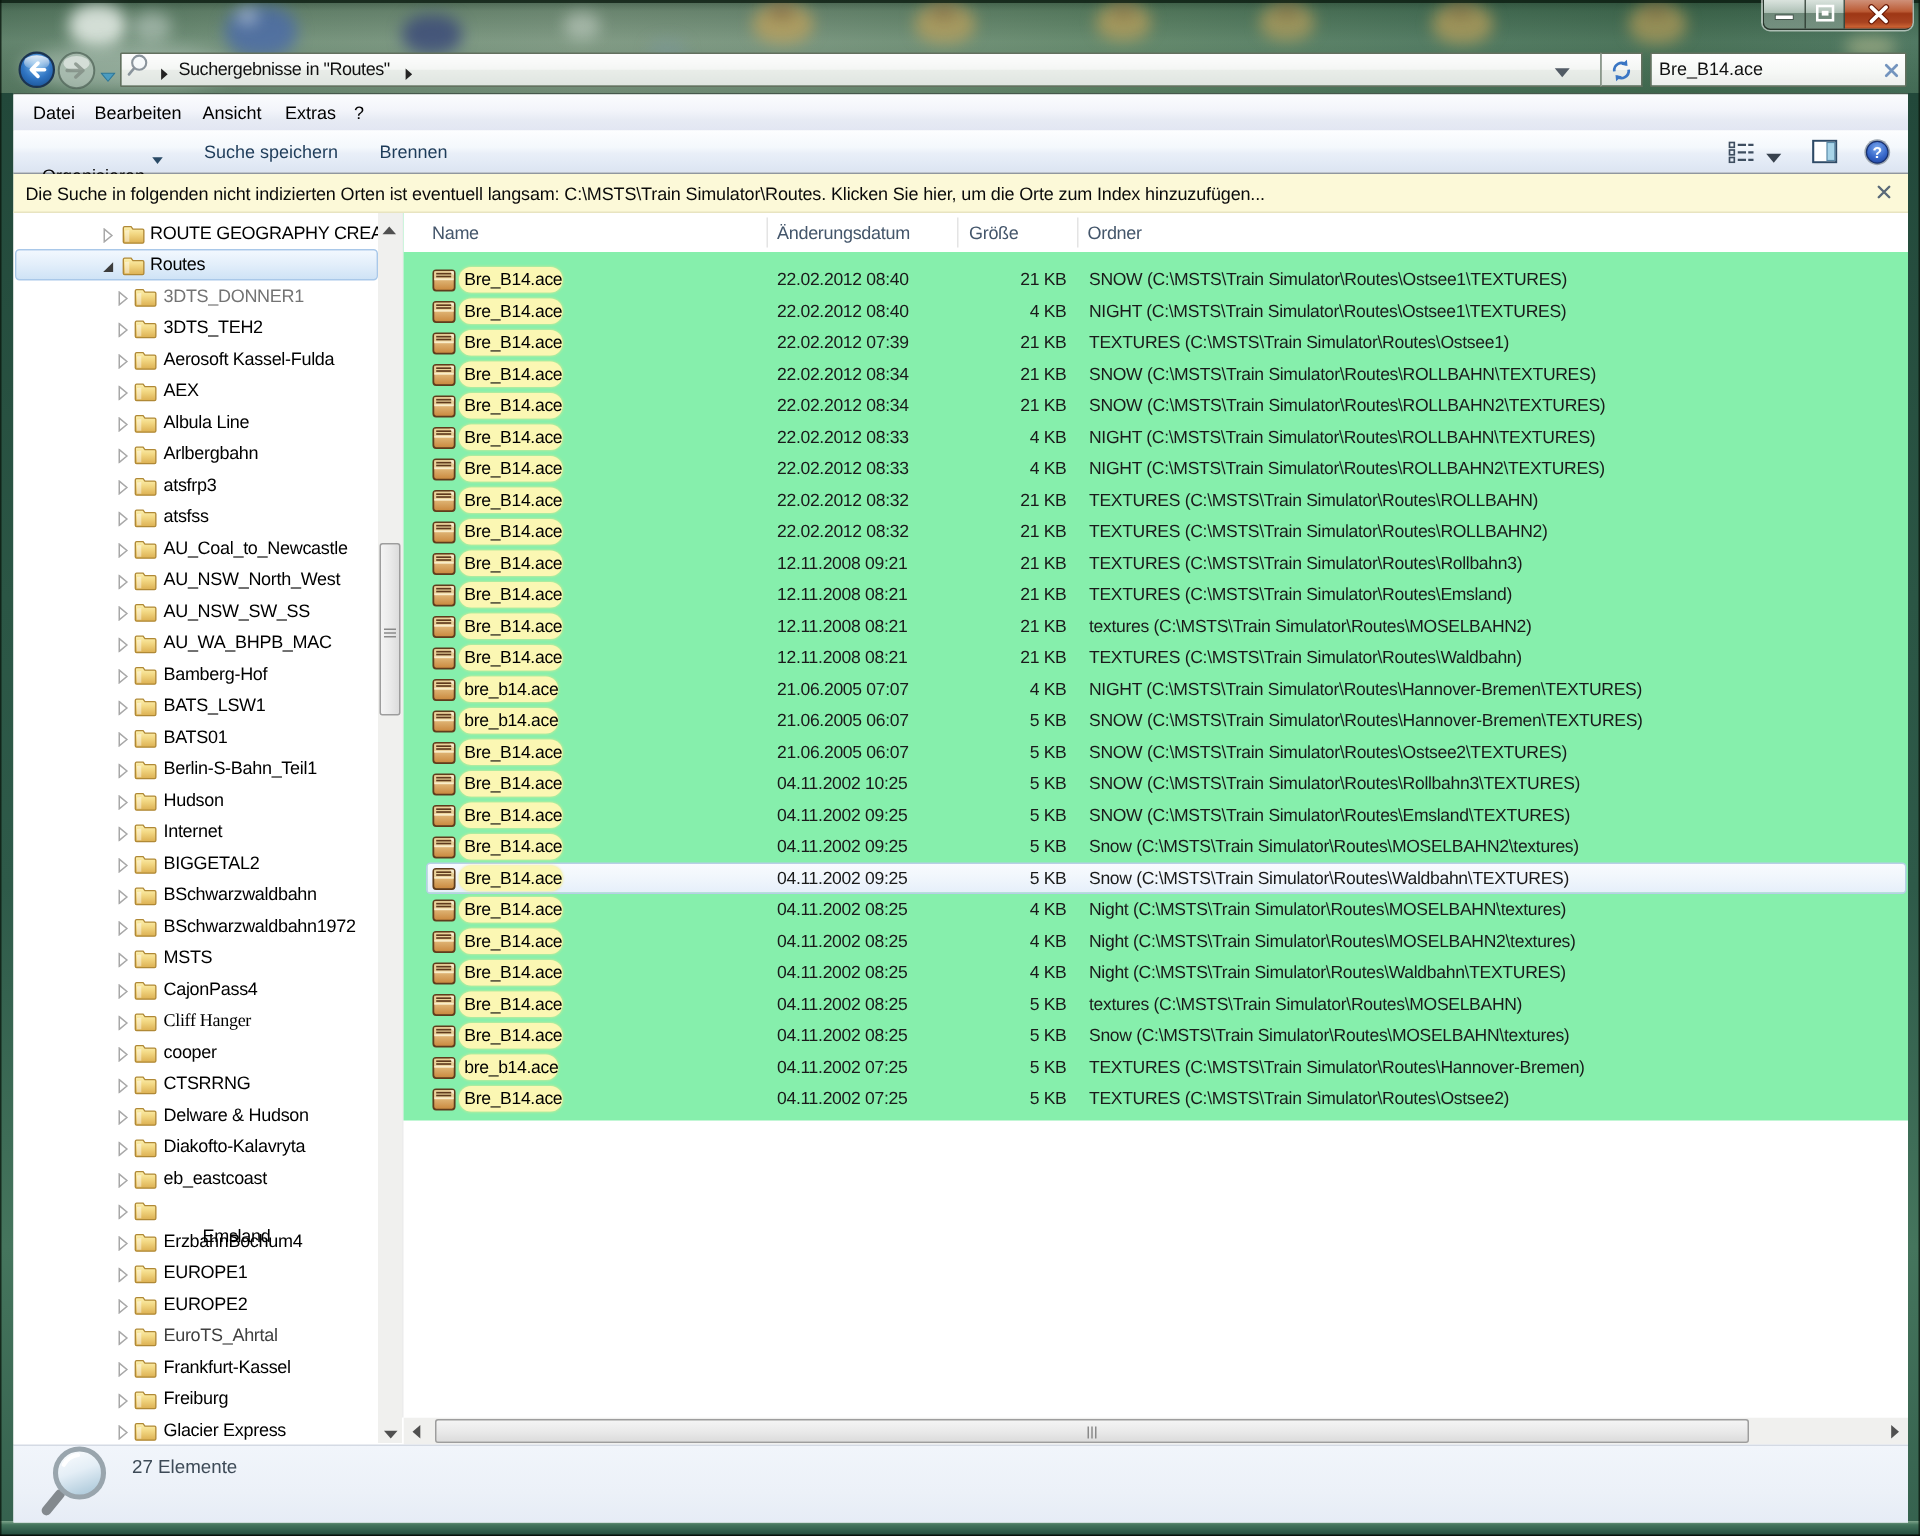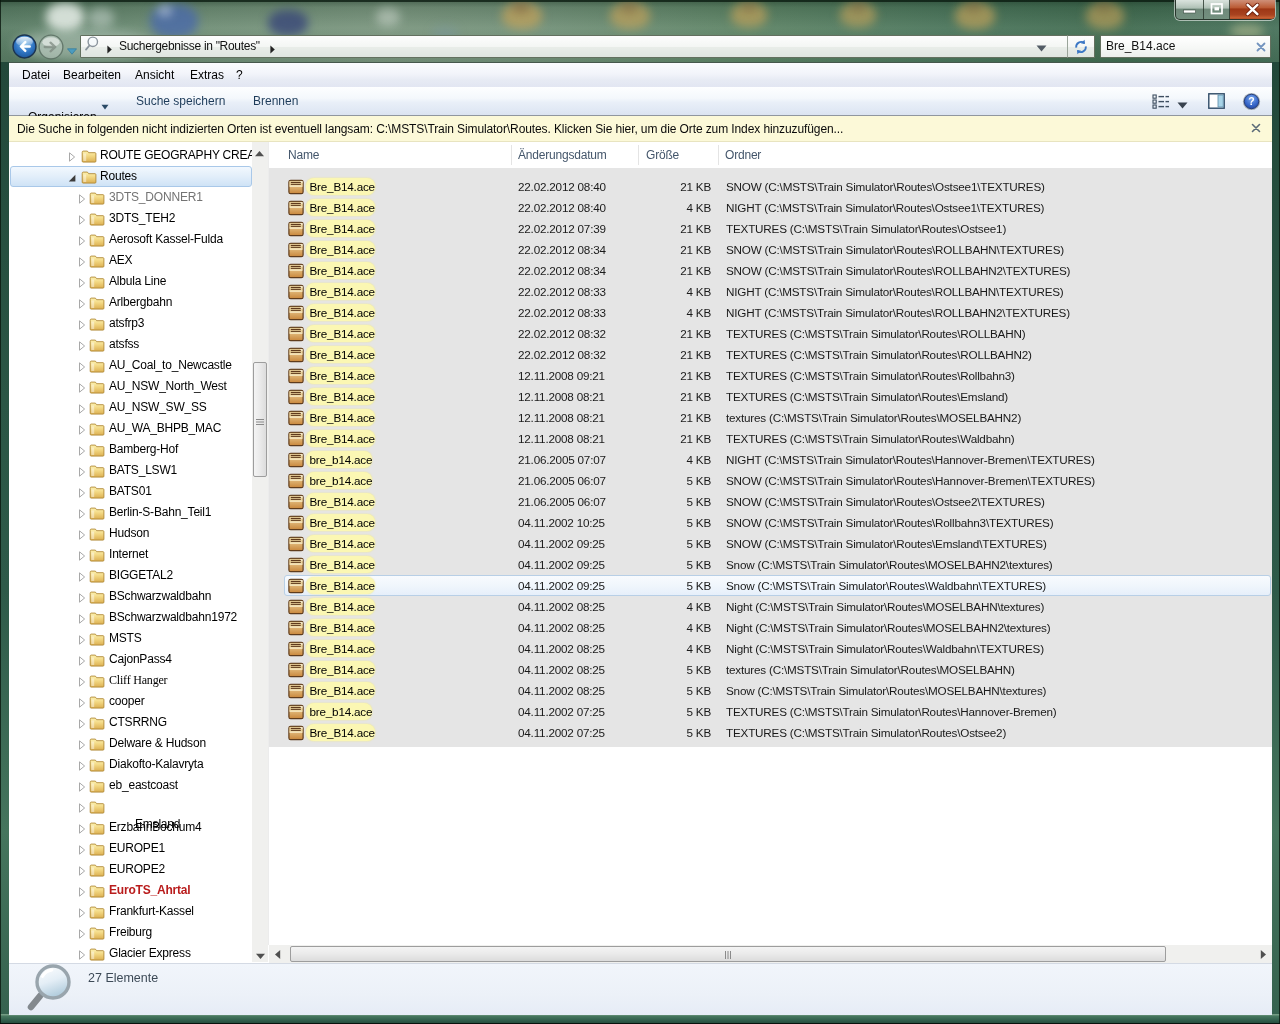--- a/index.html
+++ b/index.html
@@ -687,21 +687,21 @@
         <defs>
           <linearGradient id="fg" x1="0" y1="0" x2="0" y2="1">
             <stop offset="0" stop-color="#fdf2b2"></stop>
             <stop offset="0.45" stop-color="#f2d782"></stop>
             <stop offset="1" stop-color="#dcb052"></stop>
           </linearGradient>
         </defs>
         <path d="M1.2,4.4 L1.2,13.2 q0,0.9 0.9,0.9 L14,14.1 q0.9,0 0.9,-0.9 L14.9,5.6 q0,-0.9 -0.9,-0.9 L7.6,4.7 L6.4,3.1 L2.1,3.1 q-0.9,0 -0.9,1.3 z" fill="url(#fg)" stroke="#b08936" stroke-width="0.9"></path>
         <path d="M2.3,5.6 L2.3,13.1 L5.2,13.1 L5.2,5.4 z" fill="rgba(255,255,255,0.45)"></path>
       </svg></div>
-    <div style="position:absolute;left:100px;top:738px;width:200px;height:21px;line-height:21px;font-size:12px;letter-spacing:-0.2px;color:#b91c1c;white-space:nowrap;font-weight:bold;">EuroTS_Ahrtal</div>
+    <div style="position:absolute;left:100px;top:738px;width:200px;height:21px;line-height:21px;font-size:12px;letter-spacing:-0.2px;color:#404040;white-space:nowrap;">EuroTS_Ahrtal</div>
     <div style="position:absolute;left:68px;top:764.5px;width:10px;height:10px;"><svg width="10" height="10" viewBox="0 0 10 10">
         <path d="M2.5,0.8 L7.6,5 L2.5,9.2 z" fill="#ffffff" stroke="#a8a8a8" stroke-width="1"></path>
       </svg></div>
     <div style="position:absolute;left:80px;top:761.5px;width:16px;height:16px;"><svg width="16" height="16" viewBox="0 0 16 16">
         <defs>
           <linearGradient id="fg" x1="0" y1="0" x2="0" y2="1">
             <stop offset="0" stop-color="#fdf2b2"></stop>
             <stop offset="0.45" stop-color="#f2d782"></stop>
             <stop offset="1" stop-color="#dcb052"></stop>
           </linearGradient>
@@ -752,21 +752,21 @@
     <div style="position:absolute;left:1px;top:220px;width:14px;height:115px;background:linear-gradient(90deg,#f4f4f4 0%,#eaeaea 50%,#dcdcdc 100%);border:1px solid #9d9d9d;border-radius:2px;"></div>
     <div style="position:absolute;left:3px;top:273px;width:10px;height:8px;"><svg width="10" height="8" viewBox="0 0 10 8">
         <g stroke="#8a8a8a" stroke-width="1">
           <line x1="1" y1="1.5" x2="9" y2="1.5"></line>
           <line x1="1" y1="4" x2="9" y2="4"></line>
           <line x1="1" y1="6.5" x2="9" y2="6.5"></line>
         </g>
       </svg></div>
   </div>
 <div style="position:absolute;left:268px;top:142px;width:1px;height:803px;background:#ececec;"></div>
-<div style="position:absolute;left:269px;top:142px;width:1003px;height:605px;background:#e5e5e5;overflow:hidden;">
+<div style="position:absolute;left:269px;top:142px;width:1003px;height:605px;background:#86efac;overflow:hidden;">
     <div style="position:absolute;left:0;top:0;width:1003px;height:26px;background:#fff;"></div>
     <div style="position:absolute;left:19px;top:0;width:200px;height:26px;font-size:12px;letter-spacing:-0.2px;color:#44566b;line-height:26px;">Name</div>
     <div style="position:absolute;left:249px;top:0;width:200px;height:26px;font-size:12px;letter-spacing:-0.2px;color:#44566b;line-height:26px;">Änderungsdatum</div>
     <div style="position:absolute;left:377px;top:0;width:100px;height:26px;font-size:12px;letter-spacing:-0.2px;color:#44566b;line-height:26px;">Größe</div>
     <div style="position:absolute;left:456px;top:0;width:100px;height:26px;font-size:12px;letter-spacing:-0.2px;color:#44566b;line-height:26px;">Ordner</div>
     <div style="position:absolute;left:242px;top:3px;width:1px;height:20px;background:#e4e4e4;"></div>
     <div style="position:absolute;left:369px;top:3px;width:1px;height:20px;background:#e4e4e4;"></div>
     <div style="position:absolute;left:449px;top:3px;width:1px;height:20px;background:#e4e4e4;"></div>
     <div style="position:absolute;left:19px;top:36.5px;width:16px;height:16px;"><svg width="16" height="16" viewBox="0 0 16 16">
         <defs>

